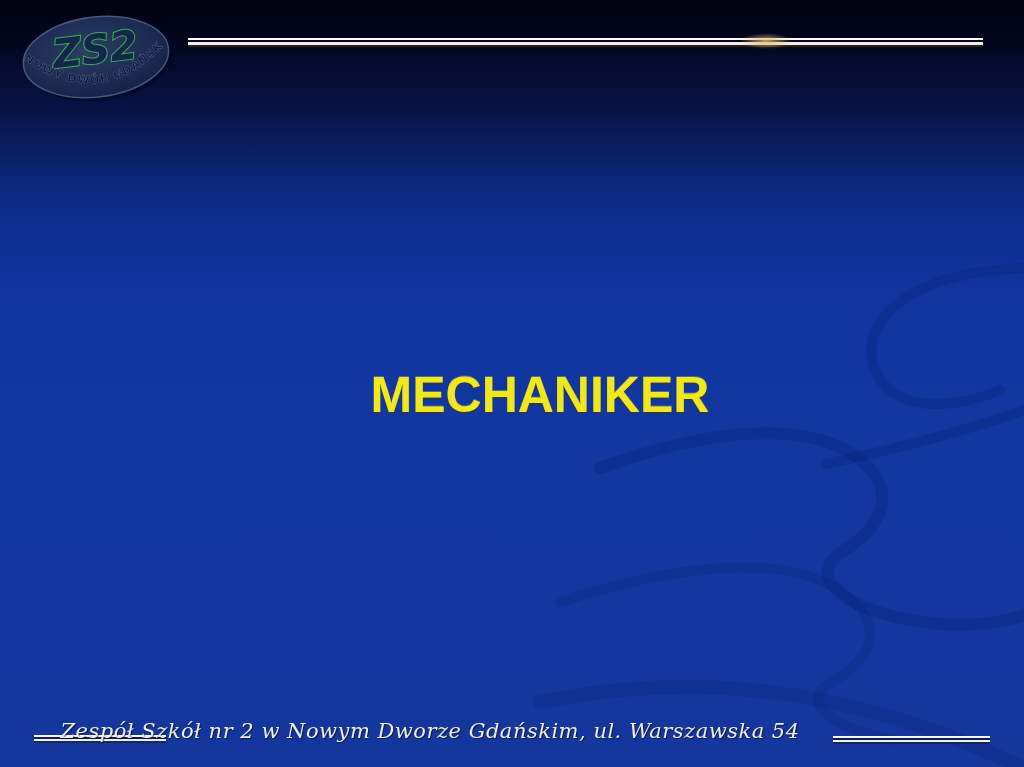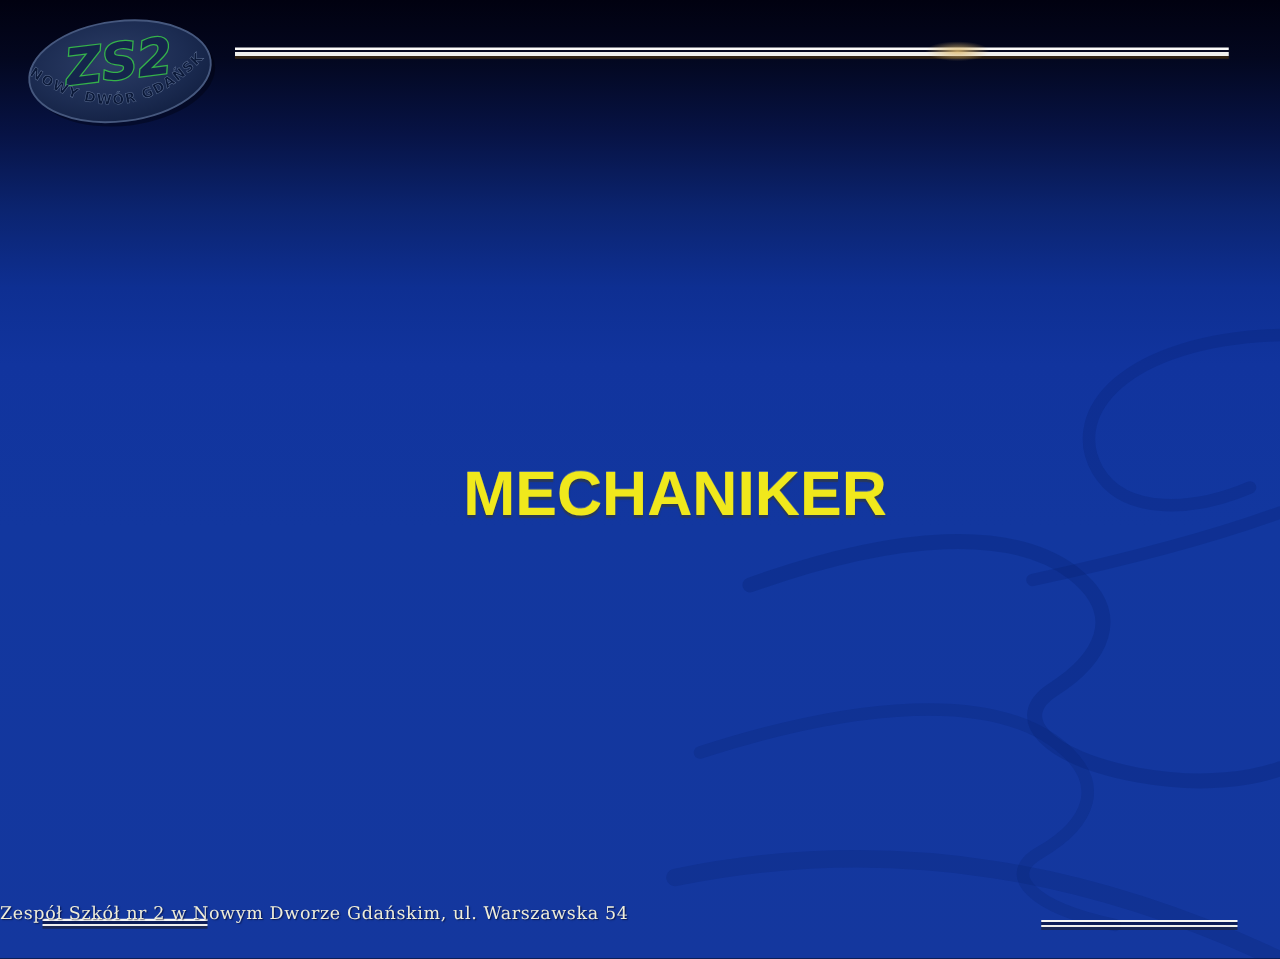--- a/index.html
+++ b/index.html
@@ -50,23 +50,23 @@
   .title{
     position:absolute;left:28px;top:366px;width:1024px;height:58px;
     line-height:58px;text-align:center;
     font-size:50px;font-weight:bold;letter-spacing:0px;
     color:#F0E81C;
     text-shadow:0 2px 1px rgba(70,60,0,.45), 0 -1px 0 rgba(255,255,150,.25);
   }
   
   .footer{
     position:absolute;left:0px;top:714px;width:860px;height:34px;
-    line-height:34px;
+    line-height:34px;text-align:center;
     font-family:"DejaVu Serif","Liberation Serif",serif;
-    font-size:14px;letter-spacing:.5px;
+    font-style:italic;font-size:21px;letter-spacing:.5px;
     color:#EFEDD8;
     text-shadow:1px 1px 1px rgba(0,0,25,.55);
   }
 </style>
 </head>
 <body>
 
 <div class="slide">
 
   <svg class="swooshes" width="1024" height="767" viewBox="0 0 1024 767" aria-hidden="true">

